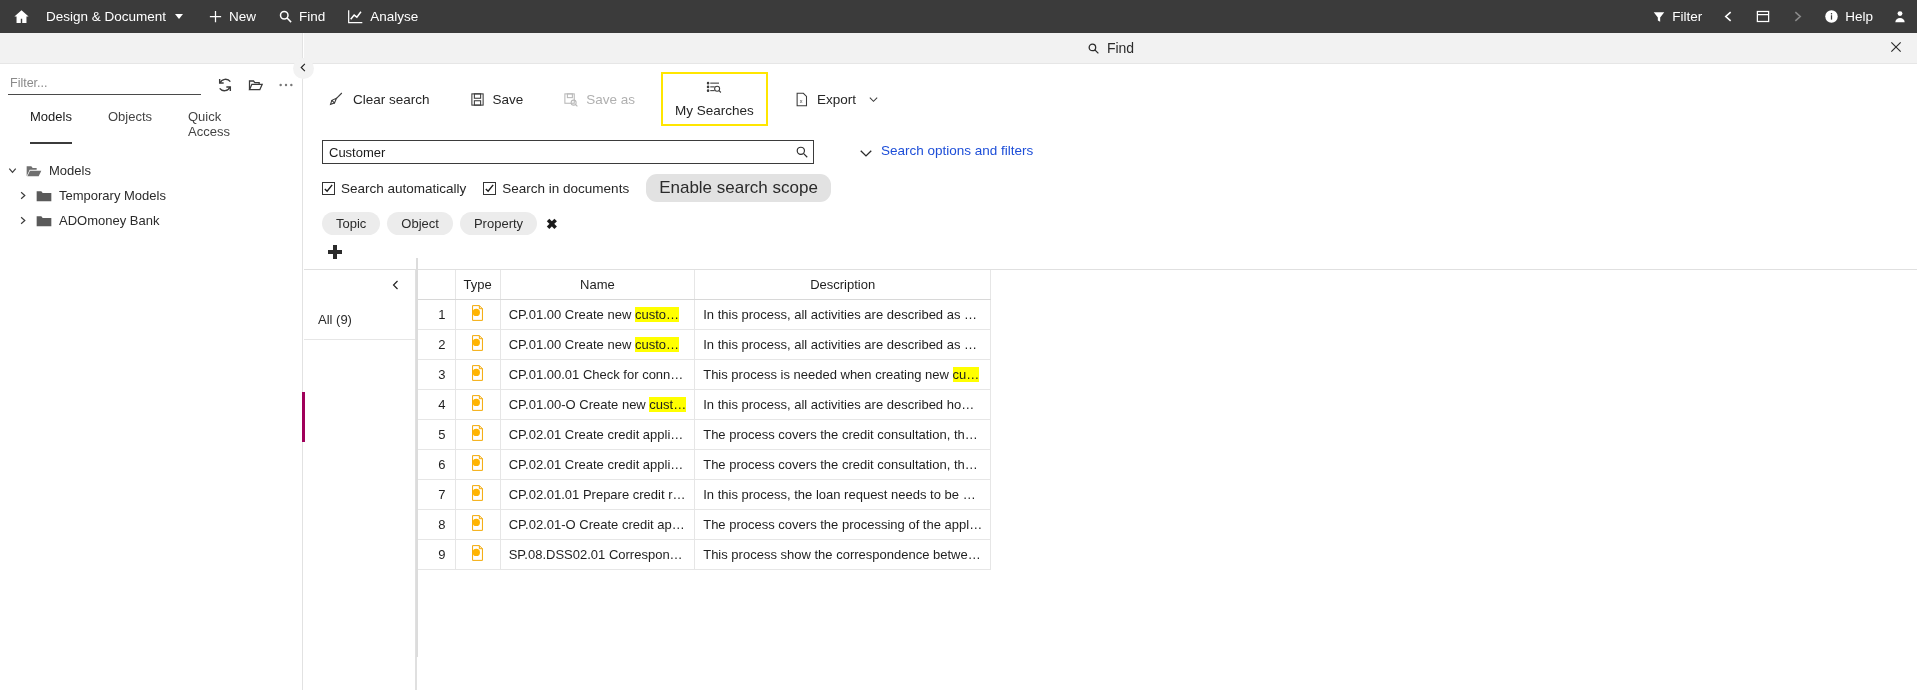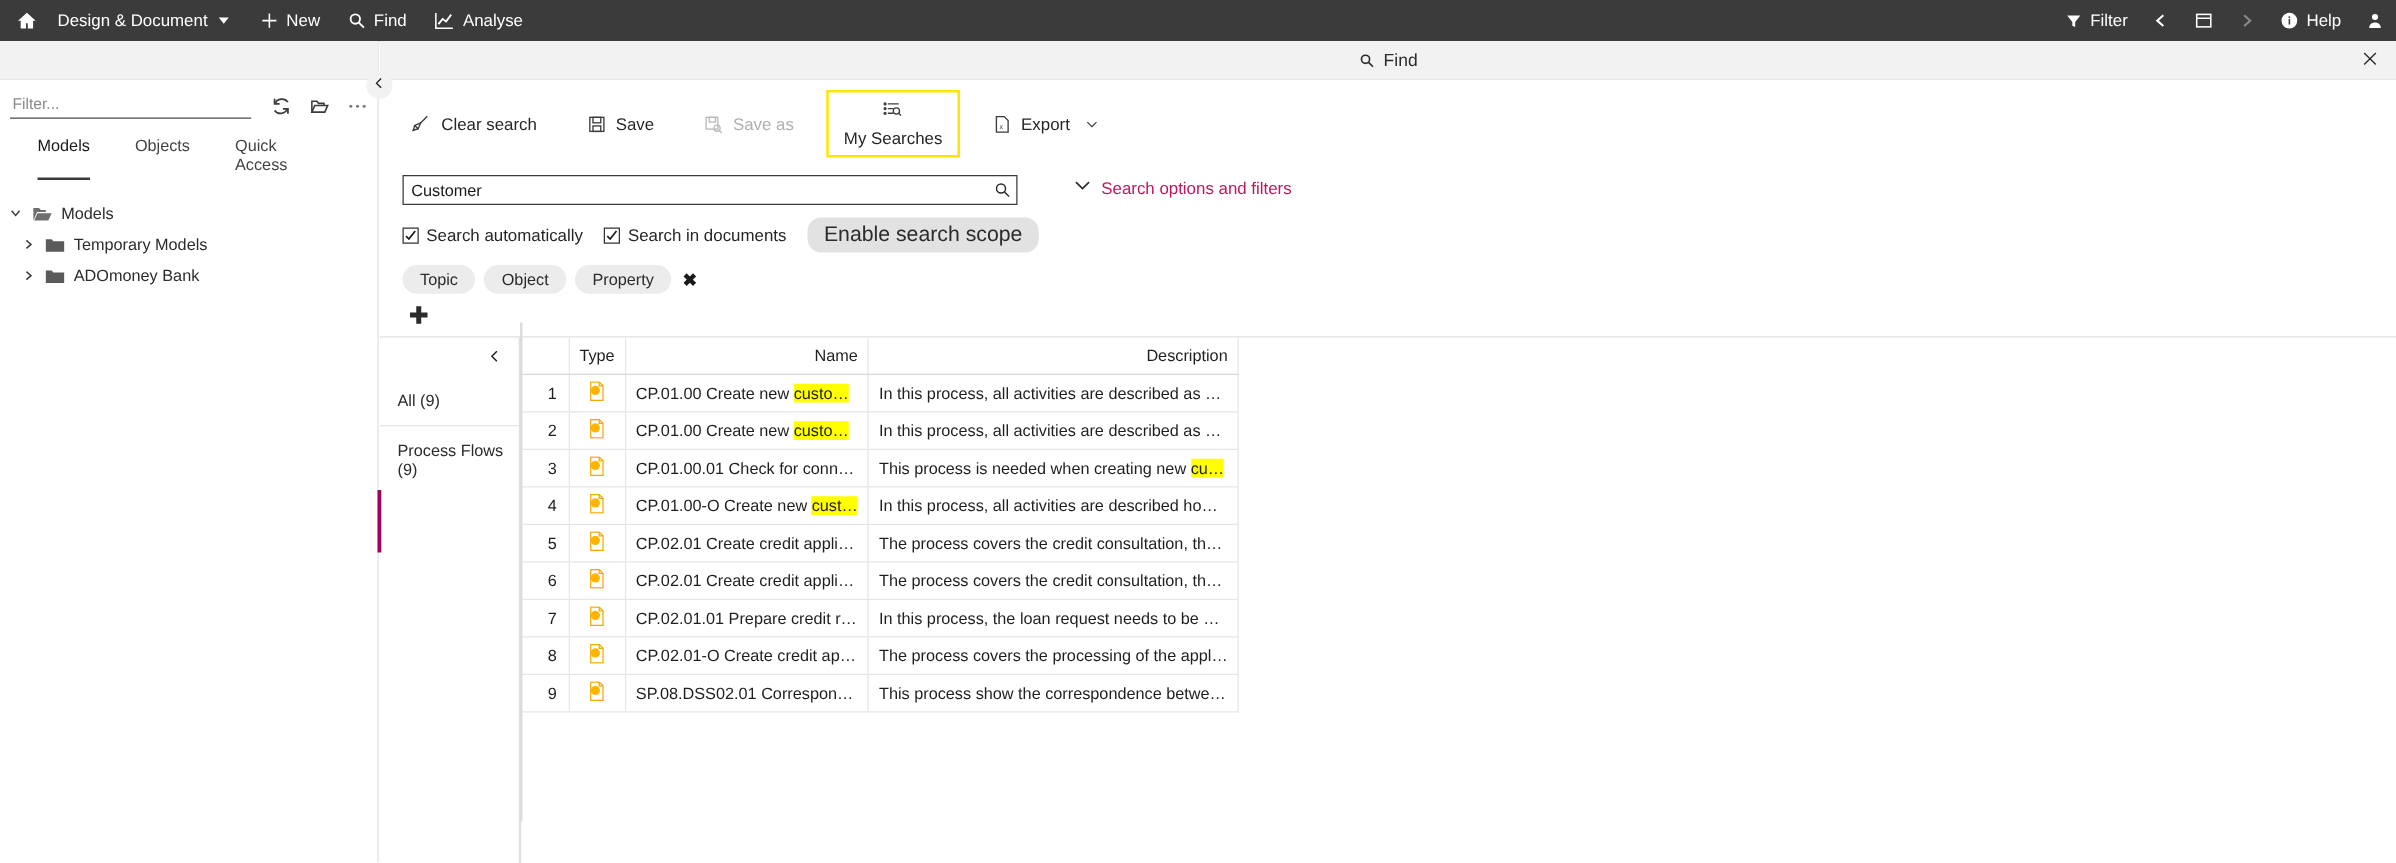--- a/index.html
+++ b/index.html
@@ -146,23 +146,23 @@
     font-family: "Liberation Sans", sans-serif;
     font-size: 13px; color: #1a1a1a;
     padding: 0 6px; height: 100%;
     background: transparent;
   }
   .search-submit {
     width: 22px; display:flex; align-items:center; justify-content:center;
     cursor: pointer;
   }
   .sof {
-    display: flex; align-items: flex-start; gap: 8px;
+    display: flex; align-items: flex-end; gap: 8px;
     margin-left: 45px; margin-top: 3px;
-    font-size: 13.5px; color: #be185d; cursor: pointer;
+    font-size: 13.5px; color: #1d4ed8; cursor: pointer;
   }
 
   .optsrow {
     display: flex; align-items: center;
     padding: 10px 0 0 18px; gap: 9px;
     font-size: 13.5px; color: #262626;
   }
   .cbx {
     display: flex; align-items: center; gap: 6px; cursor: pointer;
     margin-right: 8px;
@@ -226,21 +226,21 @@
     position: absolute; left: -2px; top: 122px;
     width: 3px; height: 50px; background: #a0005a;
   }
   .table-wrap { flex: 1; overflow: hidden; }
   table.res {
     border-collapse: collapse;
     font-size: 13px; color: #1f1f1f;
     table-layout: fixed;
   }
   table.res th {
-    font-weight: normal; text-align: right;
+    font-weight: normal; text-align: center;
     padding: 7px 8px; border-bottom: 1px solid #d8d8d8;
     border-right: 1px solid #e6e6e6;
     color: #1f1f1f;
   }
   table.res td {
     padding: 5px 8px; border-bottom: 1px solid #e6e6e6;
     border-right: 1px solid #e6e6e6;
     height: 24px; overflow: hidden; white-space: nowrap;
   }
   .c-num { width: 38px; text-align: right; padding-right: 9px !important; }
@@ -572,21 +572,20 @@
   <div class="results">
     <div class="facets">
       <div class="facet-collapse">
         <span>
           <svg width="12" height="14" viewBox="0 0 24 24" fill="none" stroke="#1f1f1f" stroke-width="2.3">
               <polyline points="15,4 7,12 15,20"></polyline>
             </svg>
         </span>
       </div>
       <div class="facet-item first">All (9)</div>
-      <div class="facet-item">Process Flows (9)</div>
       <div class="facet-accent"></div>
     </div>
 
     <div class="table-wrap">
       <table class="res">
         <thead>
           <tr>
             <th class="c-num"></th>
             <th class="c-type">Type</th>
             <th class="c-name">Name</th>

